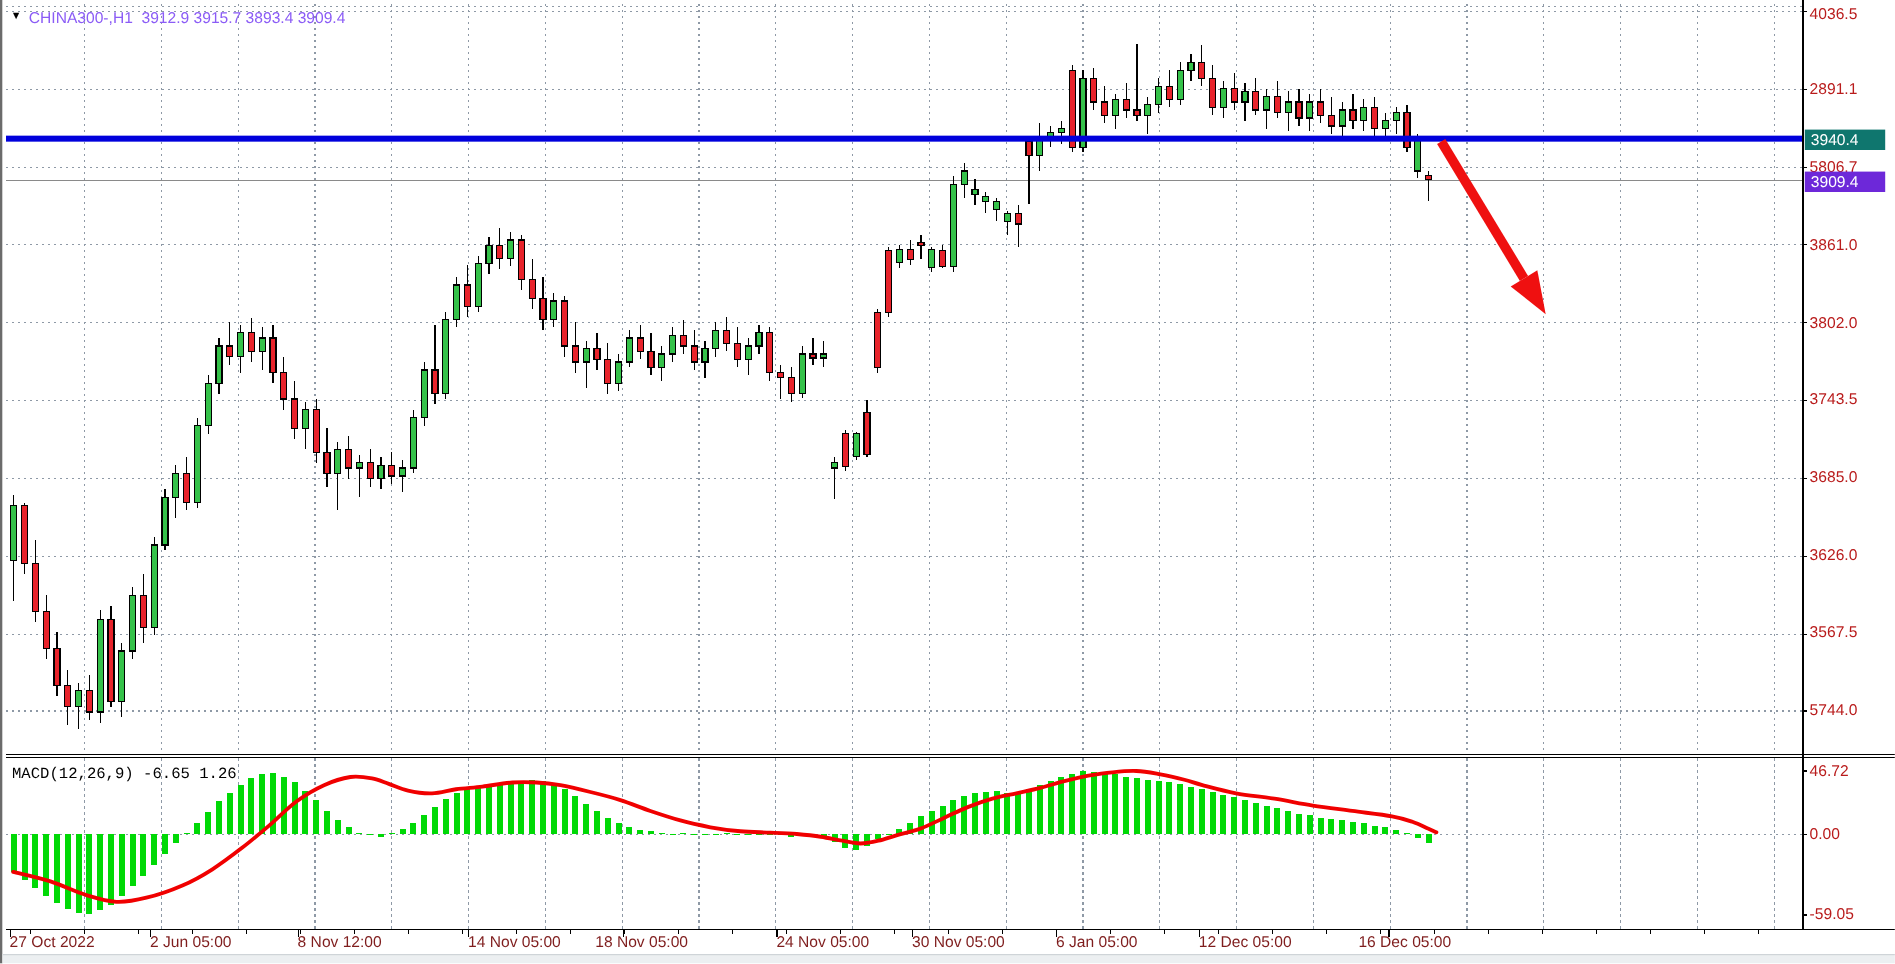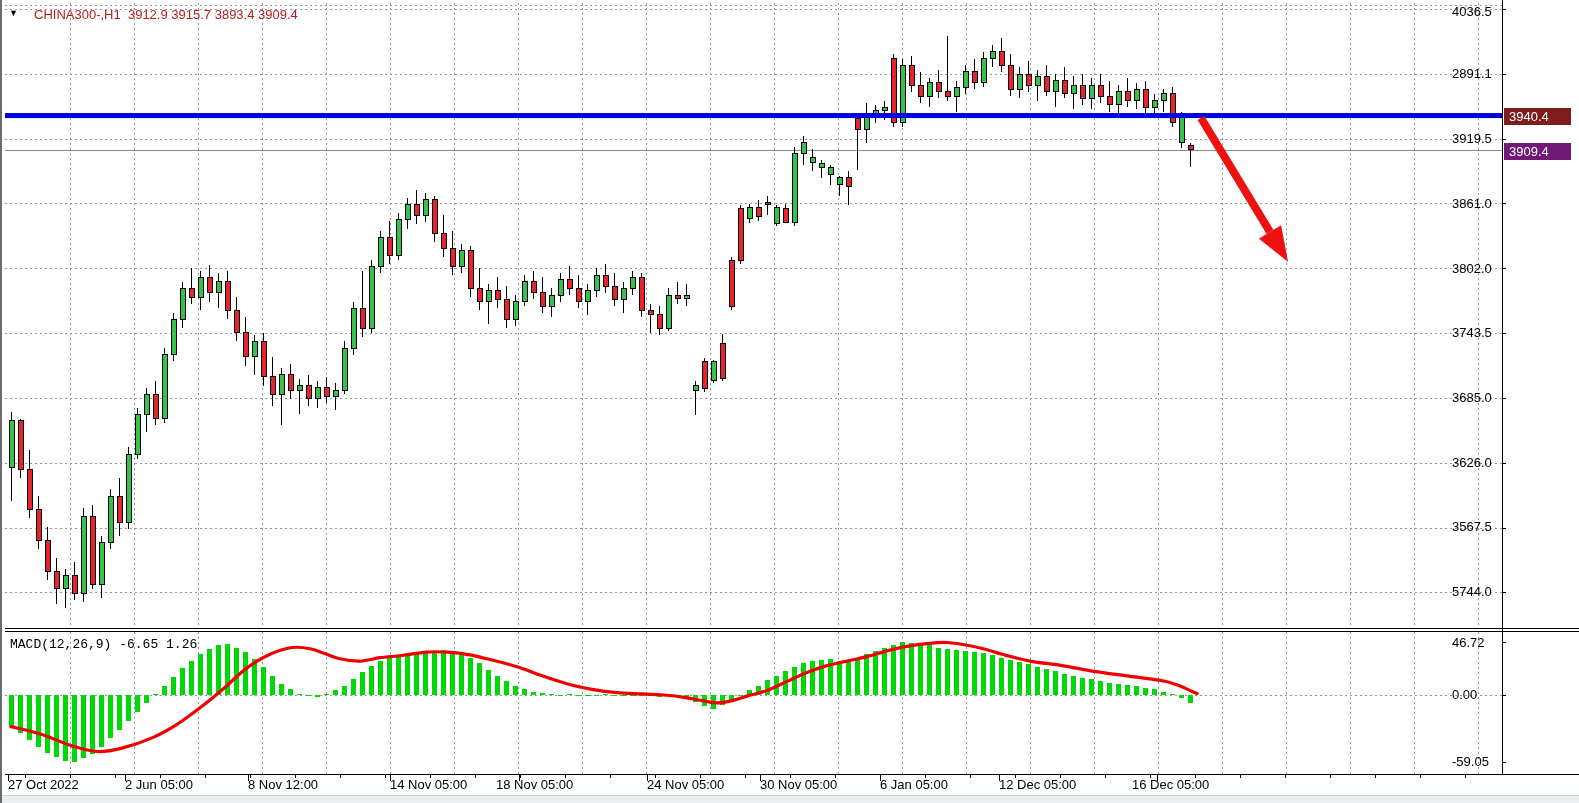--- a/index.html
+++ b/index.html
@@ -1,23 +1,23 @@
 <!DOCTYPE html>
 <html><head>
 <meta charset="utf-8">
 <style>
   html,body{margin:0;padding:0;background:#fff;}
   #app{position:relative;width:1579px;height:803px;background:#ffffff;overflow:hidden;
        font-family:"Liberation Sans",sans-serif;border-left:2px solid #6b6b6b;}
   #chart-svg{position:absolute;left:0;top:0;}
-  .hdr{position:absolute;left:32px;top:7px;font-size:13px;color:#b91c1c;white-space:pre;}
+  .hdr{position:absolute;left:22px;top:7px;font-size:13px;color:#8b5cf6;white-space:pre;}
   .tri{position:absolute;left:7px;top:8px;font-size:9px;color:#000;}
   .macd-hdr{position:absolute;left:8px;top:637px;font-size:13px;color:#000;white-space:pre;font-family:Liberation Mono, monospace;}
-  .axlabel{position:absolute;left:1450px;font-size:13px;color:#000000;white-space:nowrap;}
-  .tlabel{position:absolute;top:777px;font-size:13px;color:#000000;white-space:nowrap;}
+  .axlabel{position:absolute;left:1506px;font-size:13px;color:#b91c1c;white-space:nowrap;}
+  .tlabel{position:absolute;top:777px;font-size:13px;color:#7f1d1d;white-space:nowrap;}
   .badge{position:absolute;left:1502px;width:62px;height:17px;font-size:13px;
          color:#fff;line-height:17px;padding-left:5px;}
   .strip{position:absolute;left:0;top:795px;width:1579px;height:8px;background:#eceff1;
          border-top:1px solid #cfd4d8;}
 </style>
 </head>
 <body>
 
 <div id="app">
   <svg id="chart-svg" width="1579" height="803">
@@ -547,31 +547,31 @@
       <line x1="997.5" y1="775" x2="997.5" y2="781" stroke="#000" stroke-width="1" shape-rendering="crispEdges"></line>
       <line x1="1155.5" y1="775" x2="1155.5" y2="781" stroke="#000" stroke-width="1" shape-rendering="crispEdges"></line>
     </svg>
 
   <span class="tri">▼</span>
   <div class="hdr">CHINA300-,H1  3912.9 3915.7 3893.4 3909.4</div>
   <div class="macd-hdr">MACD(12,26,9) -6.65 1.26</div>
 
   <div class="axlabel" style="top:4px">4036.5</div>
   <div class="axlabel" style="top:66px">2891.1</div>
-  <div class="axlabel" style="top:131px">3919.5</div>
+  <div class="axlabel" style="top:131px">5806.7</div>
   <div class="axlabel" style="top:196px">3861.0</div>
   <div class="axlabel" style="top:261px">3802.0</div>
   <div class="axlabel" style="top:325px">3743.5</div>
   <div class="axlabel" style="top:390px">3685.0</div>
   <div class="axlabel" style="top:455px">3626.0</div>
   <div class="axlabel" style="top:519px">3567.5</div>
   <div class="axlabel" style="top:584px">5744.0</div>
 
-  <div class="badge" style="top:108px;background:#7f1d1d">3940.4</div>
-  <div class="badge" style="top:143px;background:#701a75">3909.4</div>
+  <div class="badge" style="top:108px;background:#0f766e">3940.4</div>
+  <div class="badge" style="top:143px;background:#6d28d9">3909.4</div>
 
   <div class="axlabel" style="top:635px">46.72</div>
   <div class="axlabel" style="top:687px">0.00</div>
   <div class="axlabel" style="top:754px">-59.05</div>
 
   <div class="tlabel" style="left:6px">27 Oct 2022</div>
   <div class="tlabel" style="left:123px">2 Jun 05:00</div>
   <div class="tlabel" style="left:246px">8 Nov 12:00</div>
   <div class="tlabel" style="left:388px">14 Nov 05:00</div>
   <div class="tlabel" style="left:494px">18 Nov 05:00</div>

